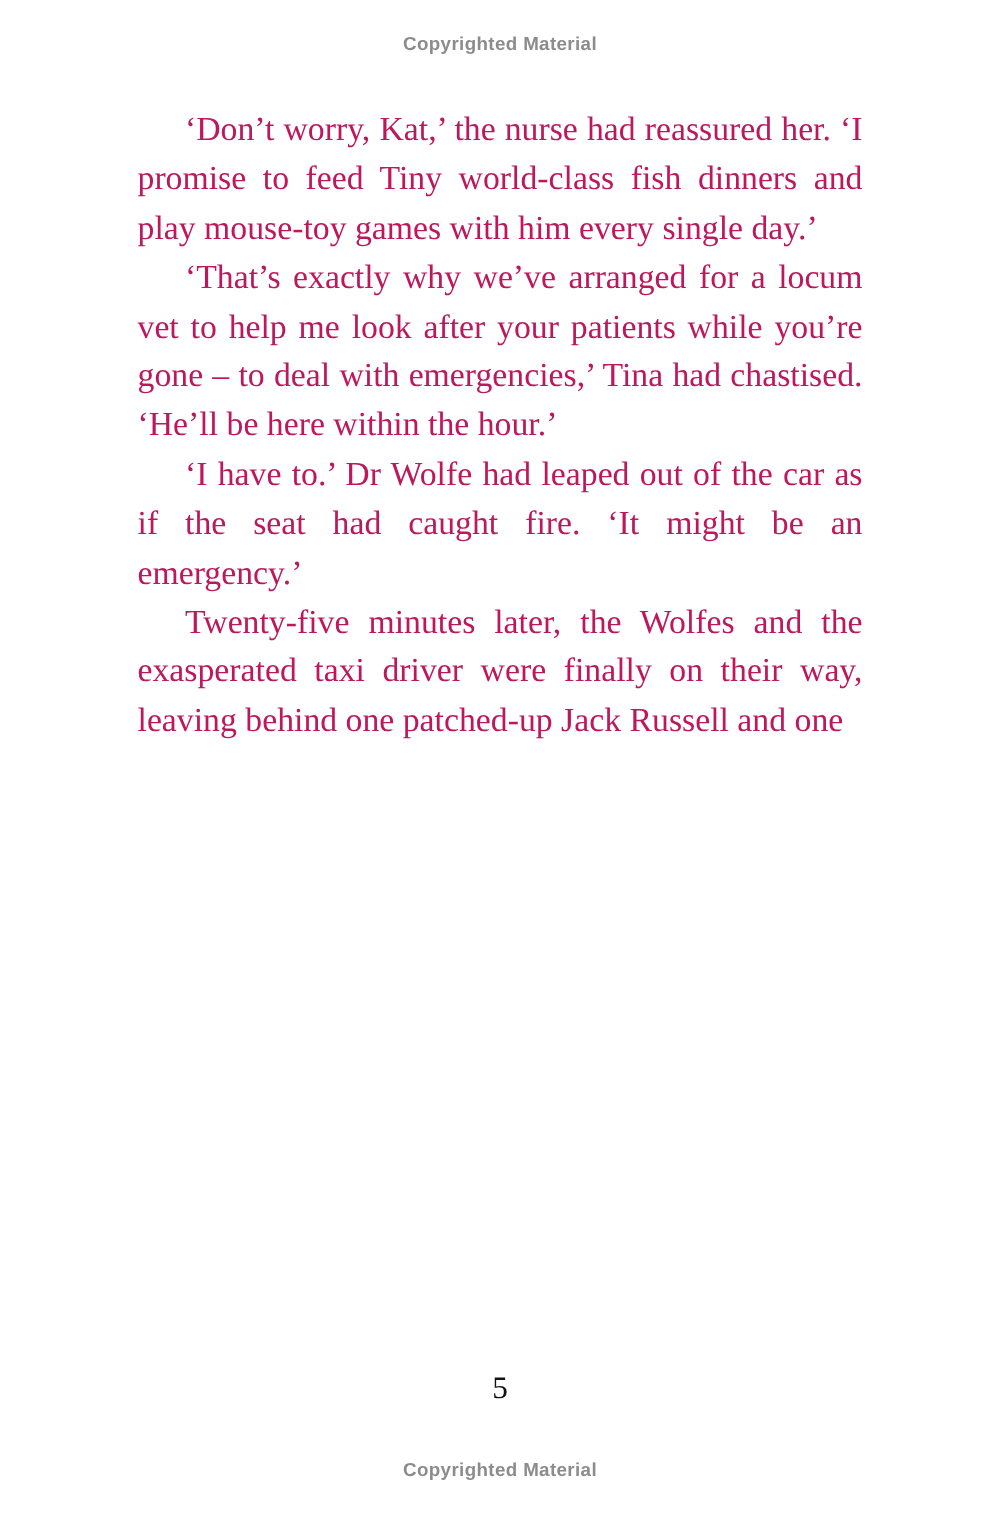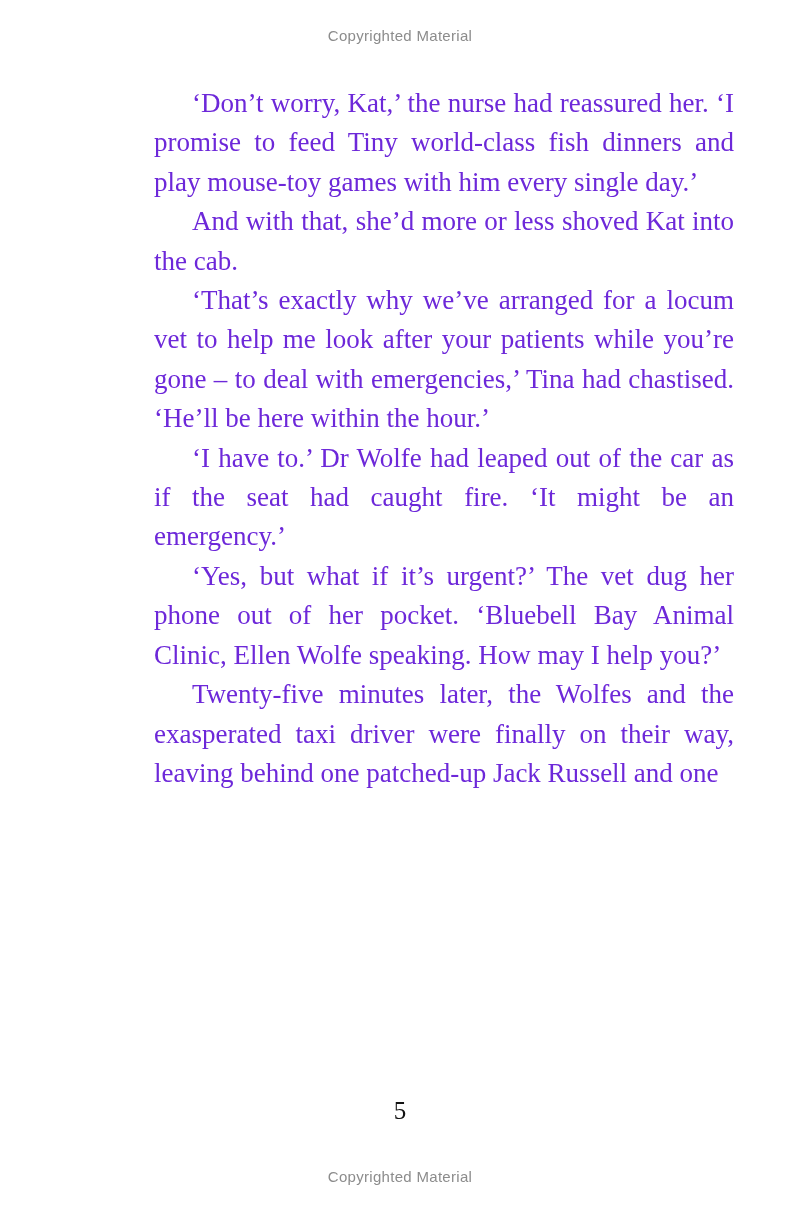--- a/index.html
+++ b/index.html
@@ -14,41 +14,40 @@
     background: #ffffff;
     overflow: hidden;
     font-family: "Liberation Serif", serif;
   }
   .copyright-notice {
     position: absolute;
     left: 0;
     width: 100%;
     text-align: center;
     font-family: "Liberation Sans", sans-serif;
-    font-weight: normal;
+    font-weight: bold;
     font-size: 15px;
     letter-spacing: 0.3px;
     color: #8c8c8c;
   }
   .copyright-top {
     top: 27px;
   }
   .copyright-bottom {
     top: 1168px;
   }
   .body-text {
     position: absolute;
     top: 84px;
     left: 110px;
     width: 580px;
     font-size: 27px;
     line-height: 39.4px;
-    color: #6d28d9;
+    color: #be185d;
     text-align: justify;
-    margin-left: 44px;
   }
   .body-text p {
     margin: 0;
     padding: 0;
     text-indent: 38px;
   }
   .page-number {
     position: absolute;
     top: 1097px;
     left: 0;
@@ -61,24 +60,22 @@
 </style>
 </head>
 <body>
 
 <div class="page">
 
   <div class="copyright-notice copyright-top">Copyrighted Material</div>
 
   <div class="body-text">
     <p>‘Don’t worry, Kat,’ the nurse had reassured her. ‘I promise to feed Tiny world-class fish dinners and play mouse-toy games with him every single day.’</p>
-    <p>And with that, she’d more or less shoved Kat into the cab.</p>
     <p>‘That’s exactly why we’ve arranged for a locum vet to help me look after your patients while you’re gone – to deal with emergencies,’ Tina had chastised. ‘He’ll be here within the hour.’</p>
     <p>‘I have to.’ Dr Wolfe had leaped out of the car as if the seat had caught fire. ‘It might be an emergency.’</p>
-    <p>‘Yes, but what if it’s urgent?’ The vet dug her phone out of her pocket. ‘Bluebell Bay Animal Clinic, Ellen Wolfe speaking. How may I help you?’</p>
     <p>Twenty-five minutes later, the Wolfes and the exasperated taxi driver were finally on their way, leaving behind one patched-up Jack Russell and one</p>
   </div>
 
   <div class="page-number">5</div>
 
   <div class="copyright-notice copyright-bottom">Copyrighted Material</div>
 
 </div>
 
 </body></html>

